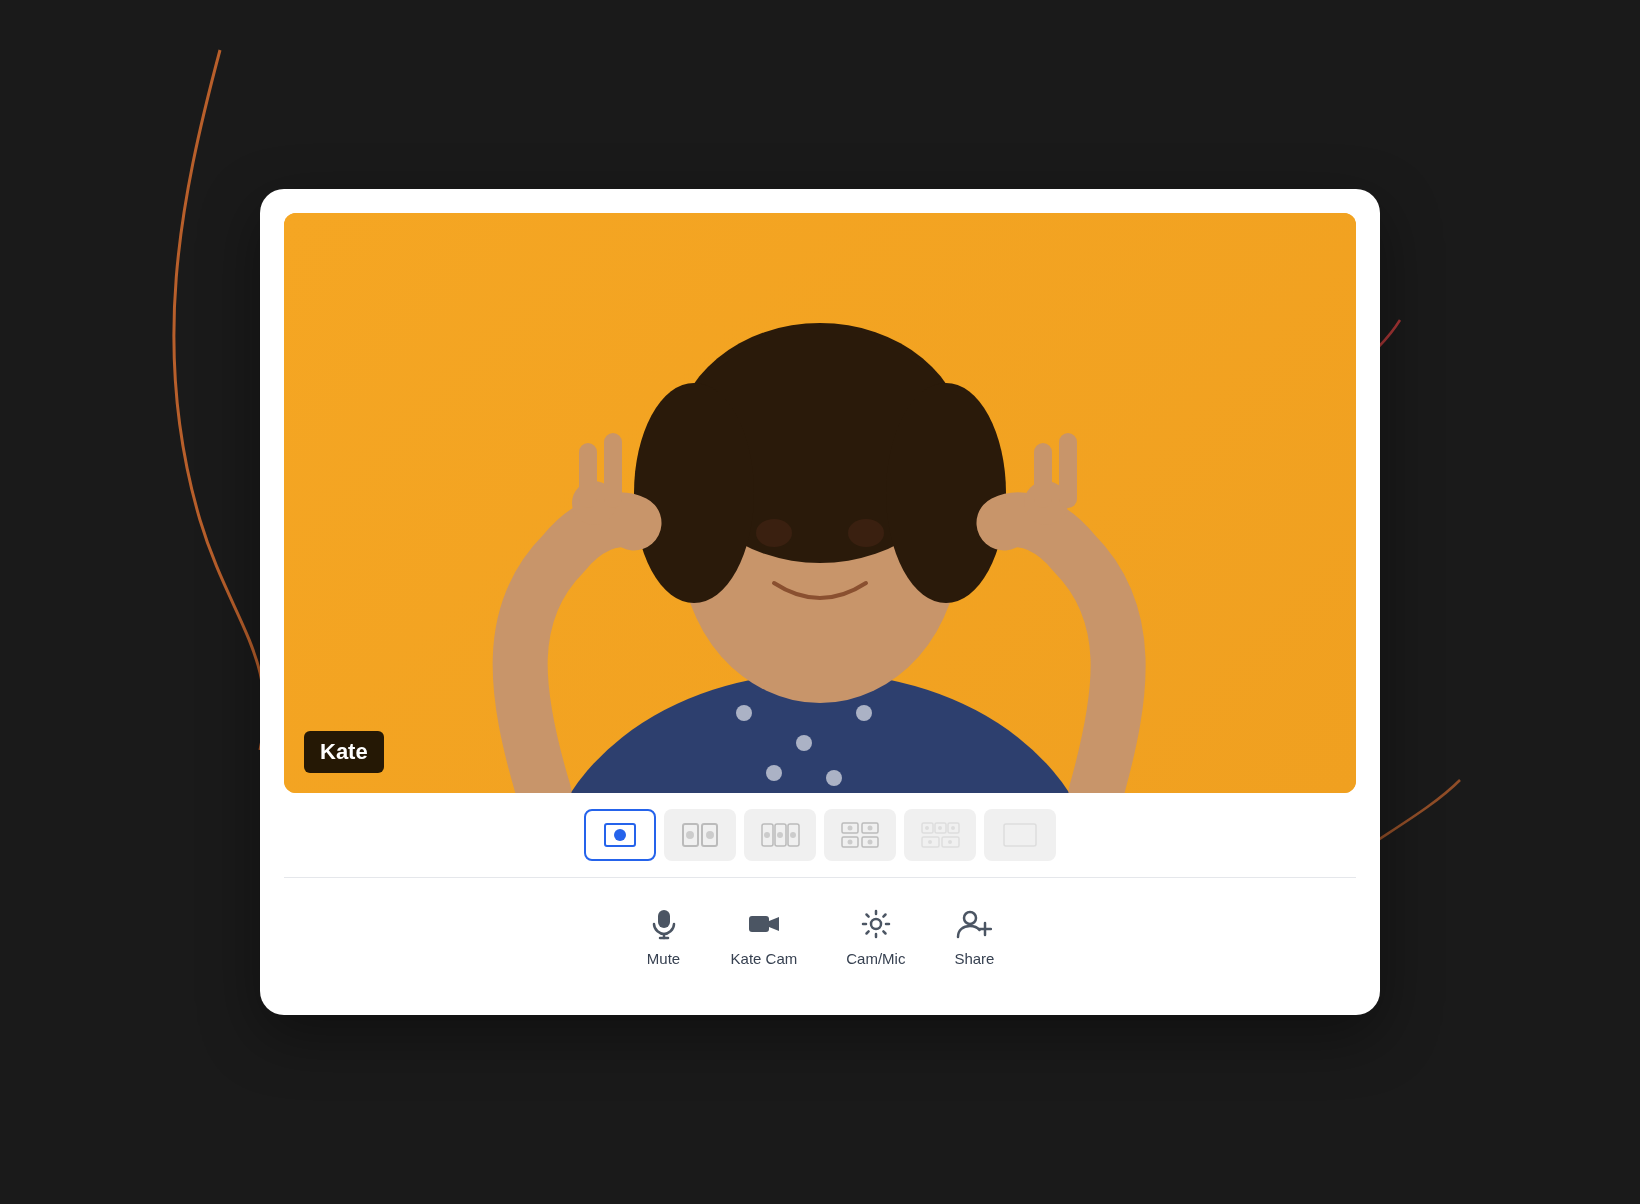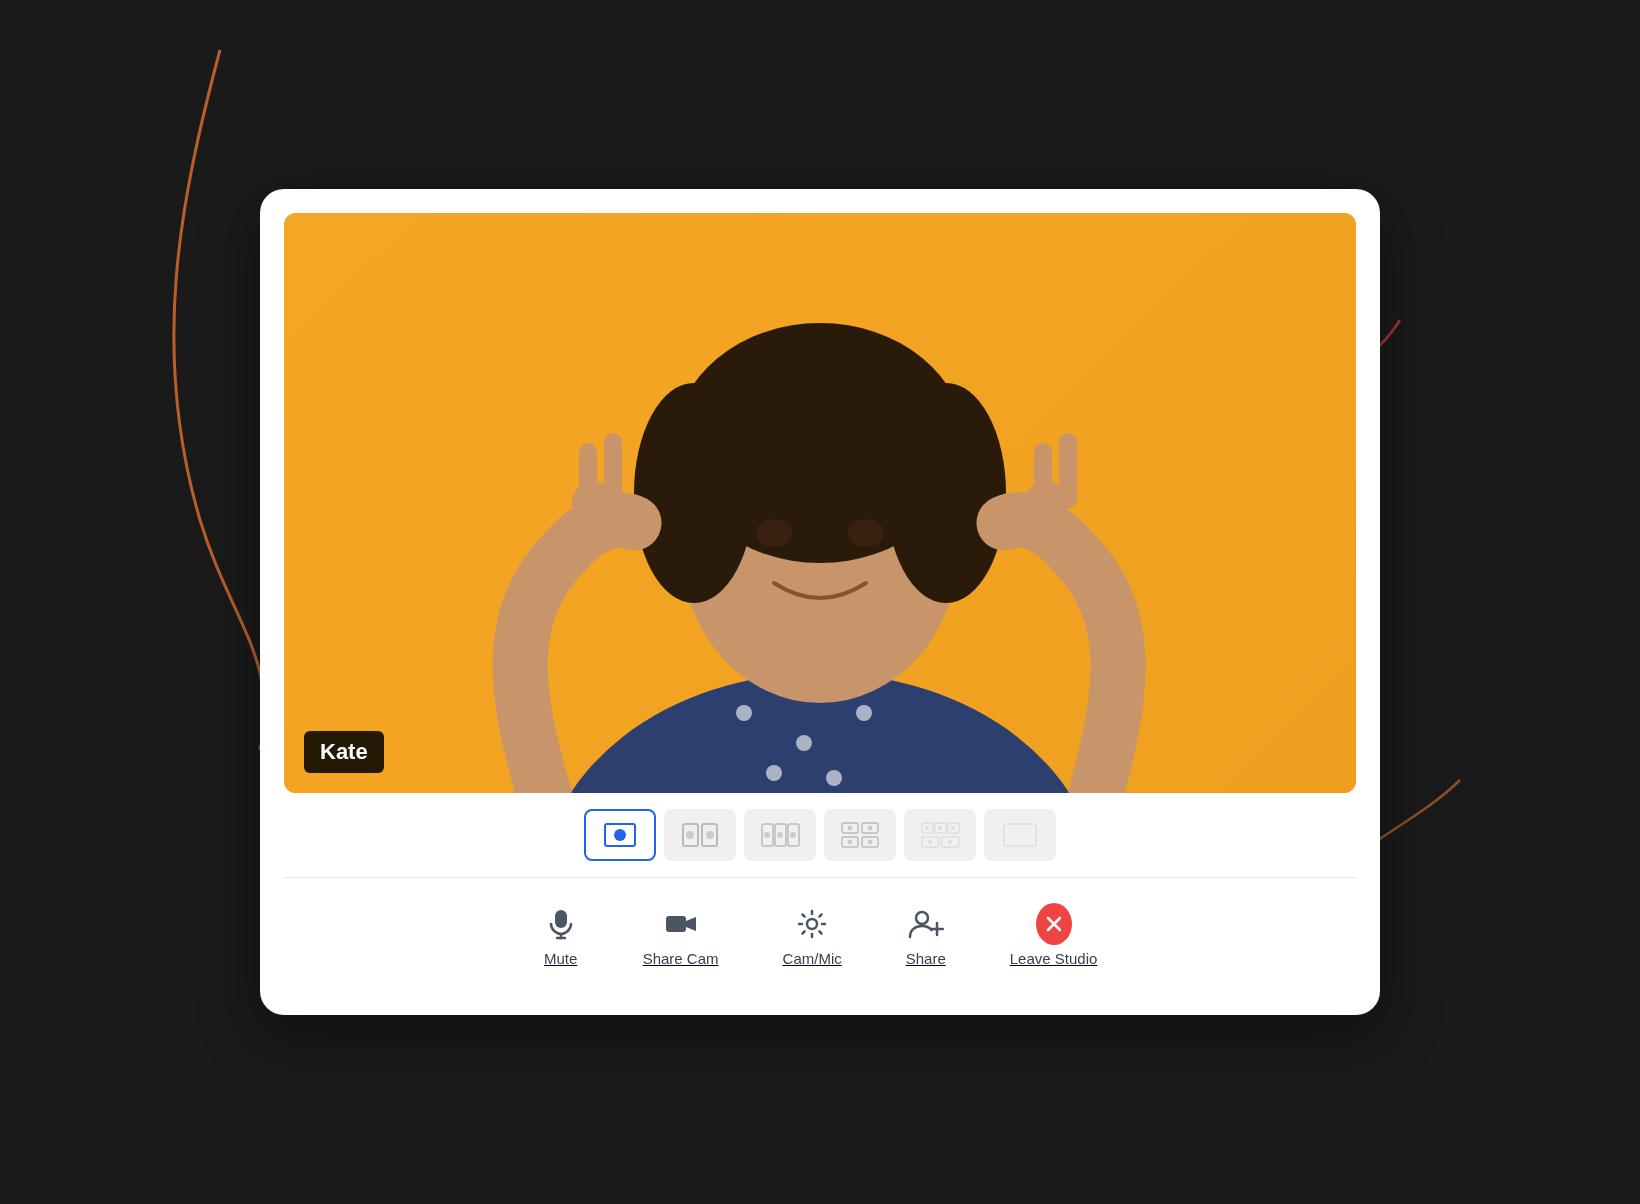--- a/index.html
+++ b/index.html
@@ -27,21 +27,20 @@
 
     
     .studio-container {
       position: relative;
       z-index: 1;
       background: #ffffff;
       border-radius: 24px;
       padding: 24px 24px 32px 24px;
       width: 1120px;
       box-shadow: 0 20px 60px rgba(0,0,0,0.4);
-      text-decoration: underline;
     }
 
     
     .video-area {
       position: relative;
       width: 100%;
       border-radius: 12px;
       overflow: hidden;
       background: #f5a623;
       height: 580px;
@@ -111,21 +110,21 @@
 
     .layout-btn.active svg {
       opacity: 1;
     }
 
     
     .controls-bar {
       display: flex;
       align-items: center;
       justify-content: center;
-      gap: 32px;
+      gap: 17px;
       padding: 20px 40px 8px;
       border-top: 1px solid #e5e7eb;
       margin-top: 4px;
     }
 
     .control-btn {
       display: flex;
       flex-direction: column;
       align-items: center;
       gap: 8px;
@@ -301,21 +300,21 @@
       <span class="control-label">Mute</span>
     </button>
 
     <button class="control-btn">
       <div class="control-icon">
         <svg width="34" height="26" viewBox="0 0 34 26" fill="none" xmlns="http://www.w3.org/2000/svg">
           <rect x="2" y="5" width="20" height="16" rx="3" fill="#4b5563"></rect>
           <path d="M22 10 L32 6 L32 20 L22 16 Z" fill="#4b5563"></path>
         </svg>
       </div>
-      <span class="control-label">Share Cam</span>
+      <span class="control-label">Kate Cam</span>
     </button>
 
     <button class="control-btn">
       <div class="control-icon">
         <svg width="30" height="30" viewBox="0 0 30 30" fill="none" xmlns="http://www.w3.org/2000/svg">
           <circle cx="15" cy="15" r="5" stroke="#4b5563" stroke-width="2.5" fill="none"></circle>
           <path d="M15 2 L15 5 M15 25 L15 28 M2 15 L5 15 M25 15 L28 15 M5.5 5.5 L7.6 7.6 M22.4 22.4 L24.5 24.5 M24.5 5.5 L22.4 7.6 M7.6 22.4 L5.5 24.5" stroke="#4b5563" stroke-width="2.5" stroke-linecap="round"></path>
         </svg>
       </div>
       <span class="control-label">Cam/Mic</span>
@@ -327,27 +326,16 @@
         <svg width="36" height="30" viewBox="0 0 36 30" fill="none" xmlns="http://www.w3.org/2000/svg">
           <circle cx="14" cy="9" r="6" stroke="#4b5563" stroke-width="2.5" fill="none"></circle>
           <path d="M2 28 C2 21 7 17 14 17 C18 17 21.5 18.5 23.5 21" stroke="#4b5563" stroke-width="2.5" stroke-linecap="round" fill="none"></path>
           <line x1="29" y1="14" x2="29" y2="26" stroke="#4b5563" stroke-width="2.5" stroke-linecap="round"></line>
           <line x1="23" y1="20" x2="35" y2="20" stroke="#4b5563" stroke-width="2.5" stroke-linecap="round"></line>
         </svg>
       </div>
       <span class="control-label">Share</span>
     </button>
 
-    <button class="control-btn leave-btn">
-      <div class="control-icon">
-        <div class="control-icon-circle">
-          <svg width="20" height="20" viewBox="0 0 20 20" fill="none" xmlns="http://www.w3.org/2000/svg">
-            <line x1="4" y1="4" x2="16" y2="16" stroke="white" stroke-width="2.5" stroke-linecap="round"></line>
-            <line x1="16" y1="4" x2="4" y2="16" stroke="white" stroke-width="2.5" stroke-linecap="round"></line>
-          </svg>
-        </div>
-      </div>
-      <span class="control-label">Leave Studio</span>
-    </button>
 
   </div>
 
 </div>
 
 </body></html>

